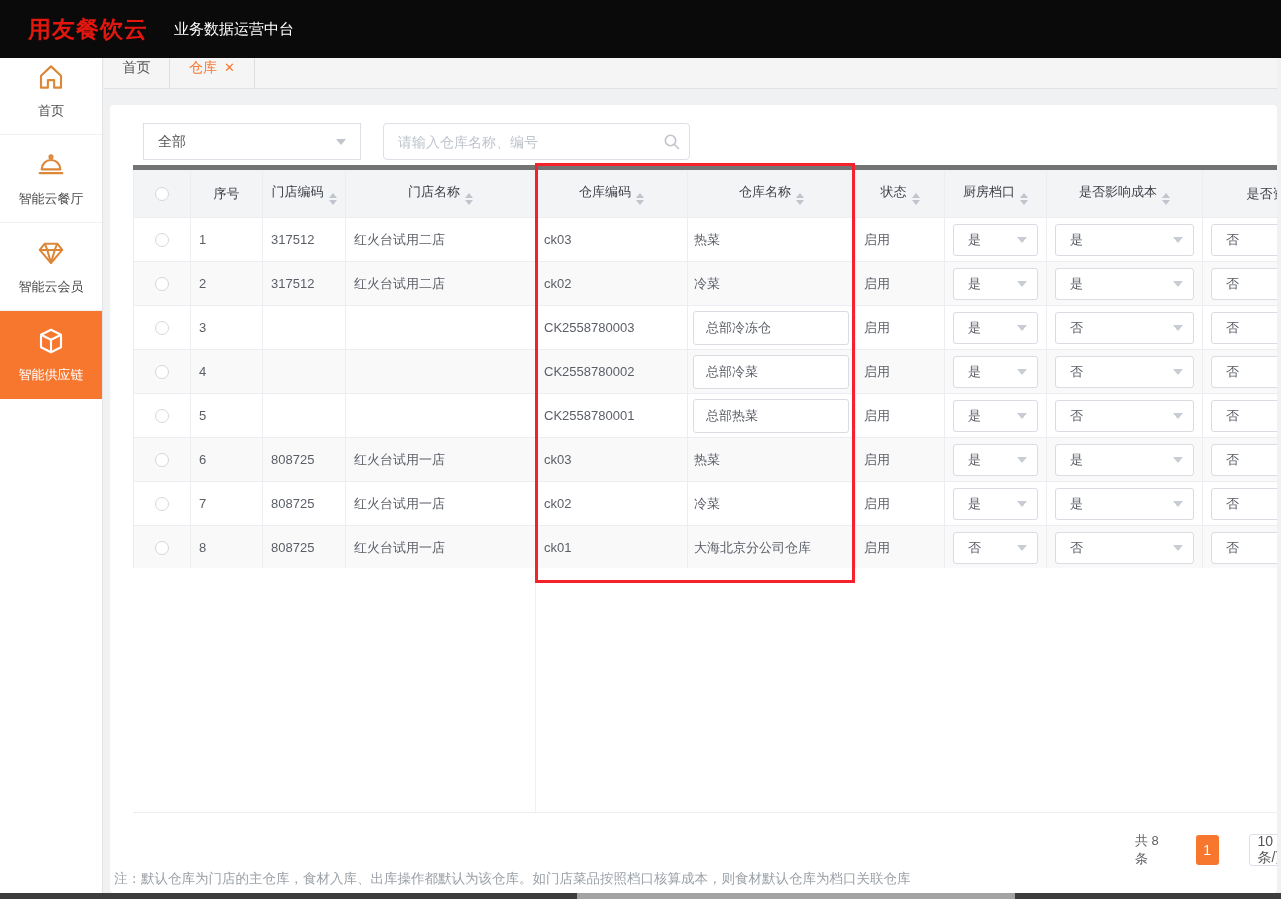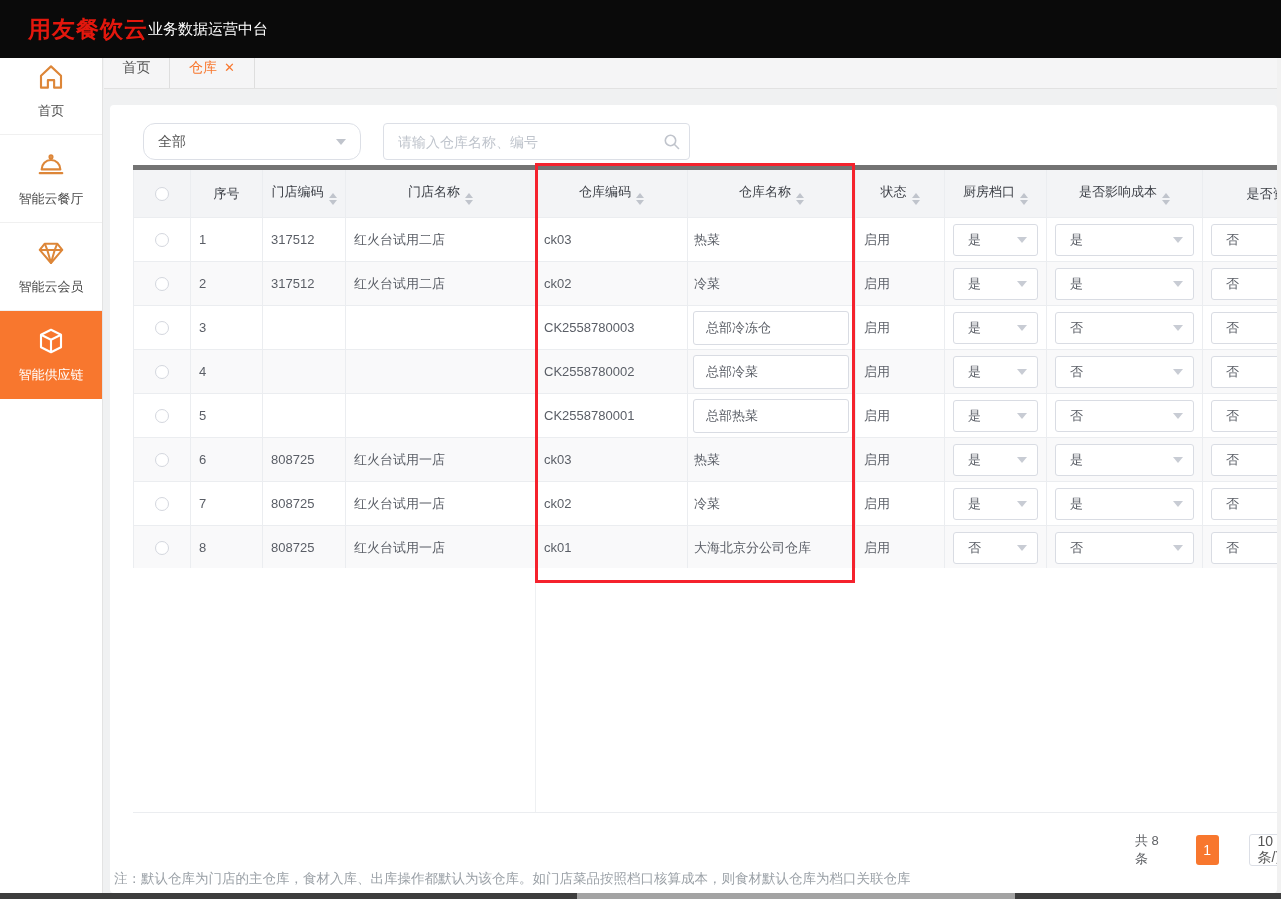--- a/index.html
+++ b/index.html
@@ -8,21 +8,21 @@
     position:relative;
     font-family:"Liberation Sans","DejaVu Sans",sans-serif;
     background:#f0f1f2;
     color:#333;
   }
 
   
   .topbar{position:absolute;left:0;top:0;width:1281px;height:58px;background:#0a0a0a;
     display:flex;align-items:center;z-index:30;}
   .logo{font-size:23px;font-weight:bold;color:#e3170d;margin-left:28px;letter-spacing:1px;}
-  .topbar-subtitle{font-size:15px;color:#fff;}
+  .topbar-subtitle{font-size:15px;color:#fff;margin-left:26px;}
 
   
   .sidebar{position:absolute;left:0;top:47px;bottom:6px;width:103px;background:#fff;
     border-right:1px solid #e3e3e3;z-index:20;}
   .side-item{height:88px;display:flex;flex-direction:column;align-items:center;
     justify-content:center;gap:7px;font-size:13px;color:#4d4d4d;border-bottom:1px solid #f0f0f0;cursor:pointer;}
   .side-item svg{width:30px;height:30px;}
   .side-item.active{background:#f8772e;color:#fff;border-bottom:none;}
 
   
@@ -32,21 +32,21 @@
     color:#555;border-right:1px solid #dedede;cursor:pointer;}
   .tab.home{width:66px;}
   .tab.wh{width:85px;color:#f8772e;}
   .tab .close{font-size:13px;color:#f8772e;line-height:1;}
 
   
   .card{position:absolute;left:110px;top:105px;right:4px;bottom:6px;background:#fff;
     border-radius:4px;overflow:hidden;}
 
   .filter-row{position:absolute;left:33px;top:18px;display:flex;gap:22px;}
-  .select-box{width:218px;height:37px;border:1px solid #dcdfe6;border-radius:12px;background:#fff;
+  .select-box{width:218px;height:37px;border:1px solid #dcdfe6;border-radius:0;background:#fff;
     display:flex;align-items:center;justify-content:space-between;padding:0 14px;font-size:14px;color:#555;cursor:pointer;}
   .caret-down{width:0;height:0;border-left:5px solid transparent;border-right:5px solid transparent;
     border-top:6px solid #c0c4cc;}
   .search-box{position:relative;width:307px;height:37px;}
   .search-box input{width:100%;height:100%;border:1px solid #dcdfe6;border-radius:4px;
     padding:0 34px 0 14px;font-size:14px;color:#555;outline:none;font-family:inherit;}
   .search-box input::placeholder{color:#bfc4cc;}
   .search-icon{position:absolute;right:10px;top:10px;}
 
   

